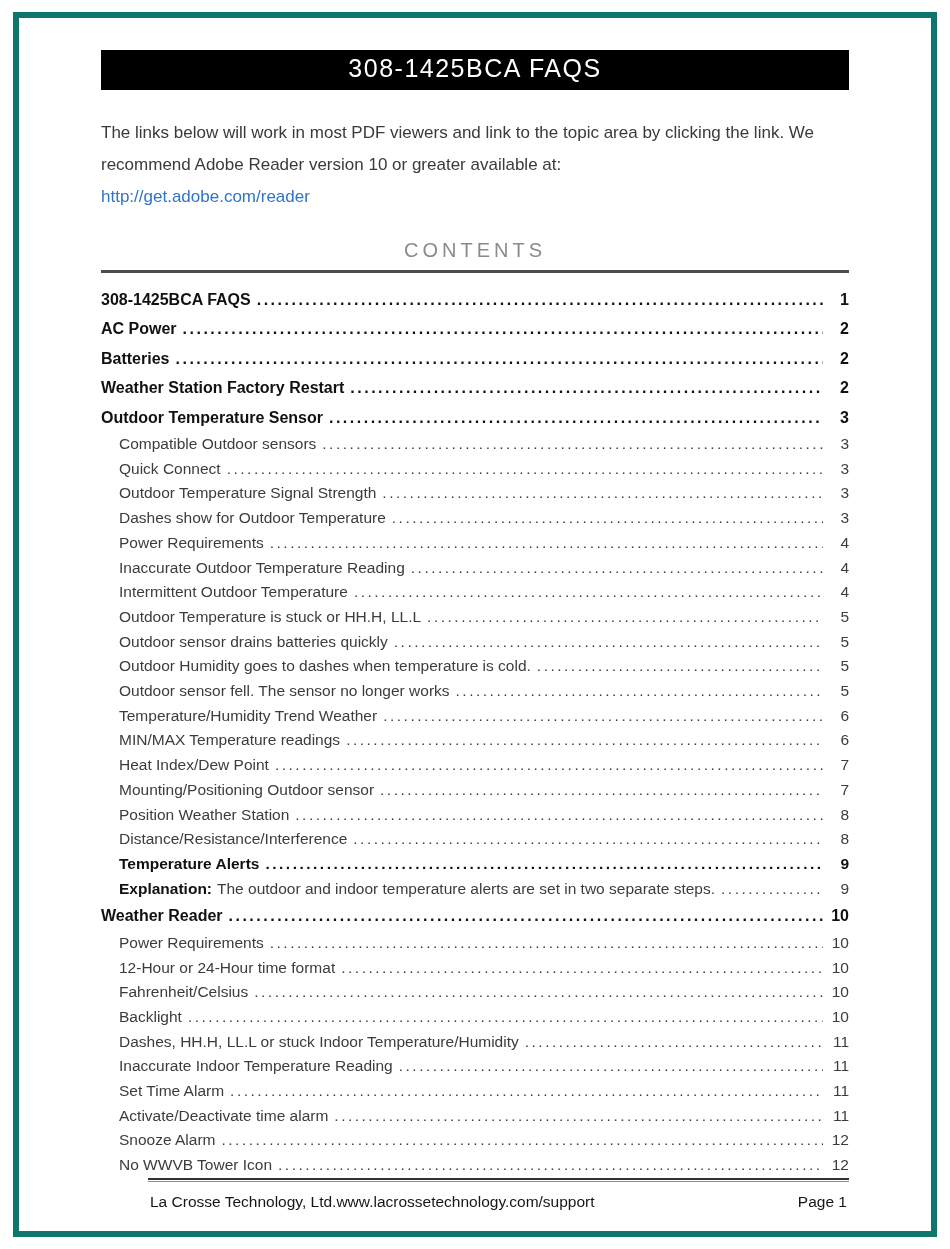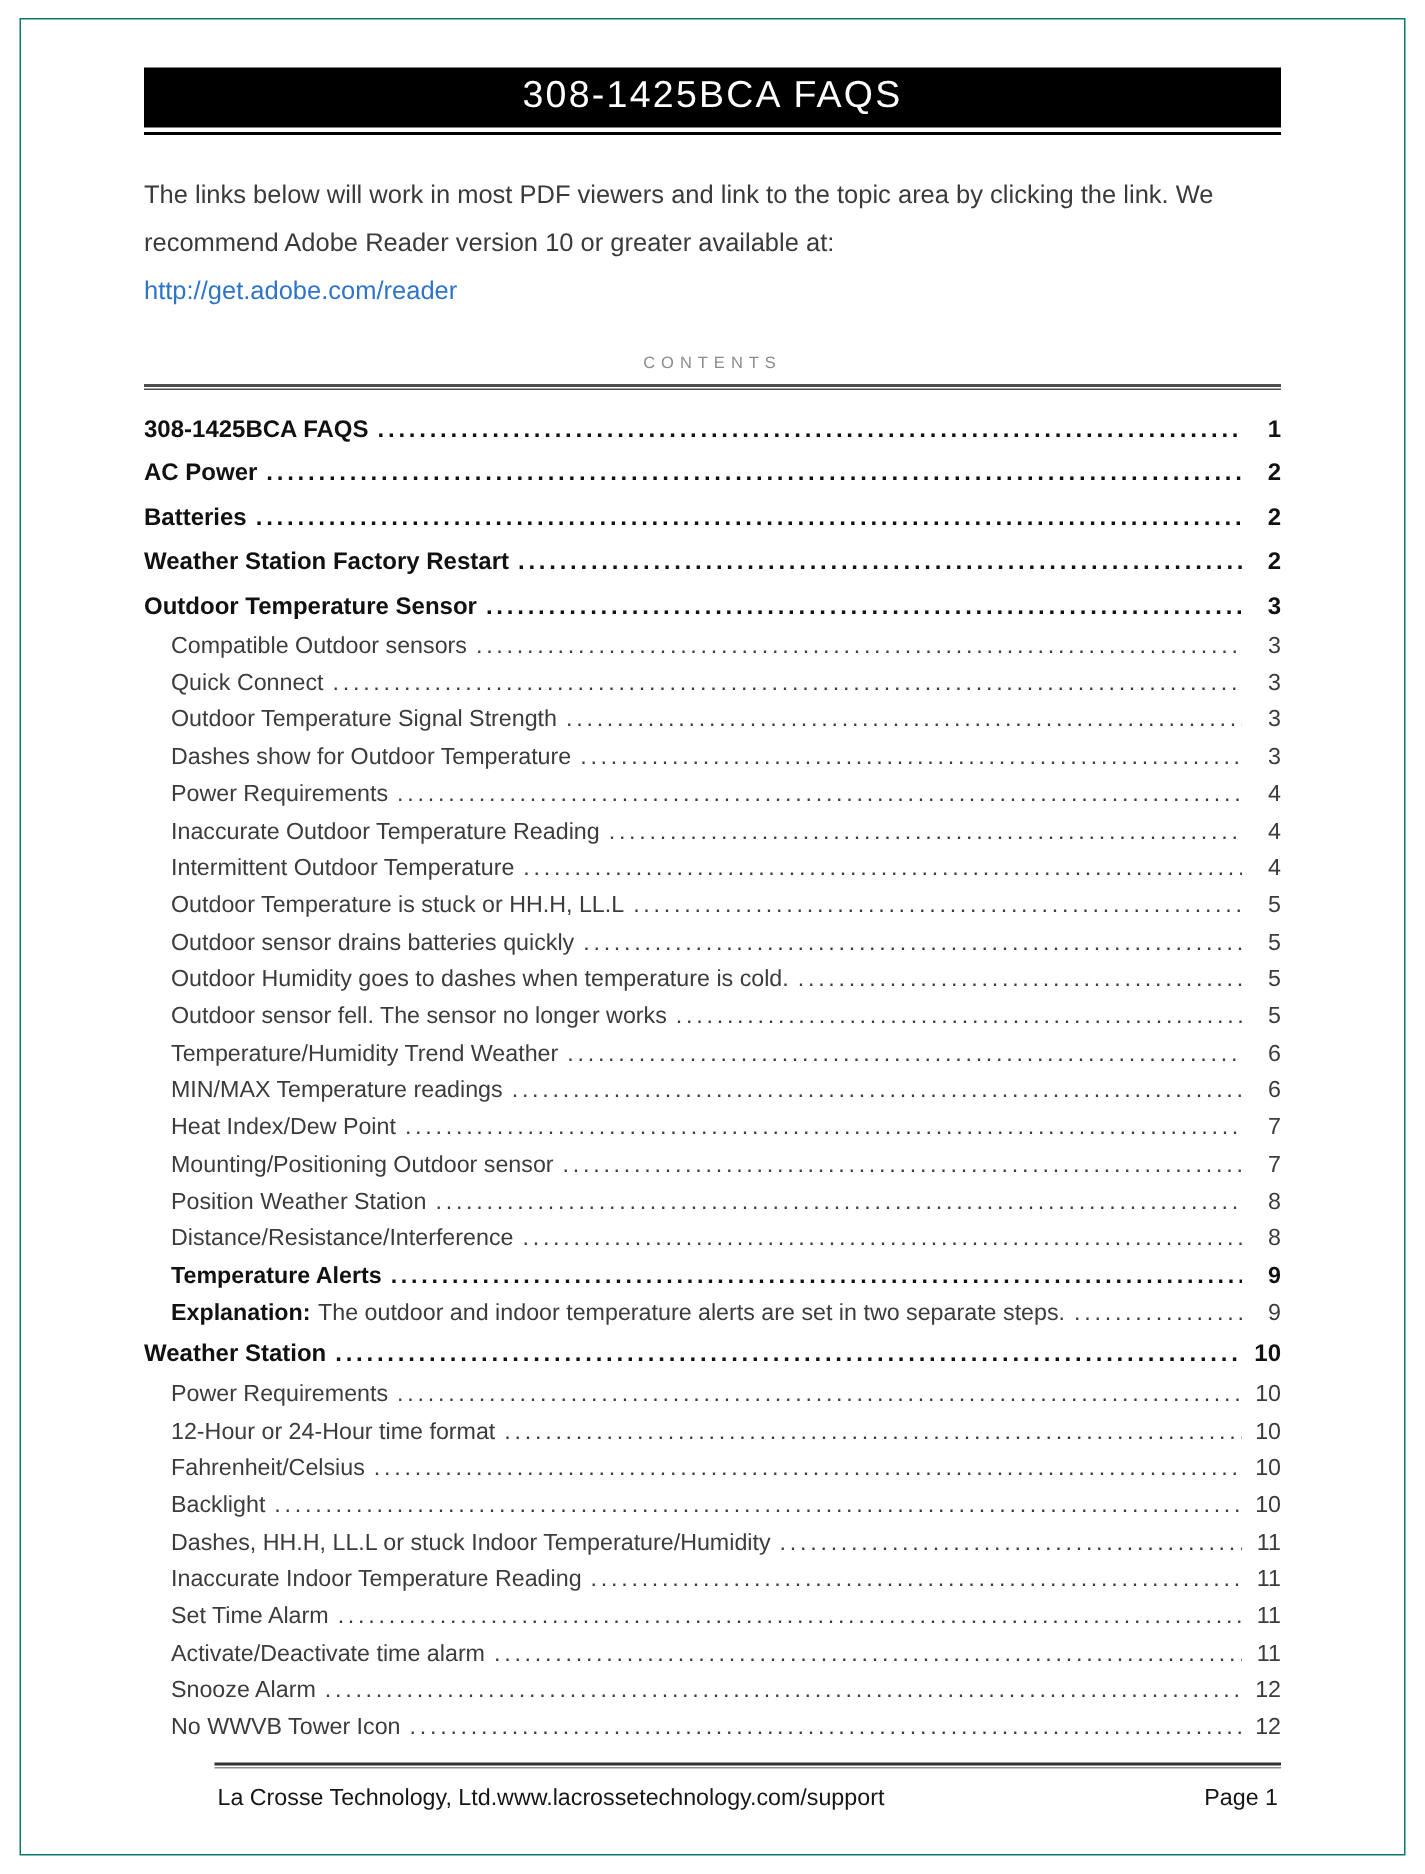--- a/index.html
+++ b/index.html
@@ -5,37 +5,37 @@
   * { box-sizing: border-box; }
   html, body { margin: 0; padding: 0; background: #ffffff; }
   body {
     width: 950px; height: 1249px;
     position: relative;
     font-family: "Liberation Sans", sans-serif;
     color: #333;
   }
   .page {
     position: absolute; top: 12px; left: 13px; right: 13px; bottom: 12px;
-    border: 1px solid #0f766e;
-    padding: 32px 82px 28px;
+    border: 6px solid #0f766e;
+    padding: 32px 82px 38px;
     display: flex; flex-direction: column;
     background: #fff;
   }
   .title-banner {
     background: #000; color: #fff;
     text-align: center;
     font-size: 25px; letter-spacing: 1.5px;
     padding: 4px 0 7px;
   }
   .banner-rule { height: 2px; background: #000; margin-top: 3px; }
   .intro { margin: 24px 0 0; font-size: 17px; line-height: 32px; color: #3a3a3a; }
   .intro a { color: #2e74c9; text-decoration: none; cursor: pointer; }
   .contents-heading {
     margin-top: 26px; text-align: center;
-    color: #8b8b8b; font-size: 11px; letter-spacing: 4px;
+    color: #8b8b8b; font-size: 20px; letter-spacing: 4px;
   }
   .double-rule {
     margin-top: 8px; height: 4px;
     border-top: 2px solid #4e4e4e;
     border-bottom: 1px solid #4e4e4e;
   }
   .toc { margin-top: 12px; }
   .toc-row {
     display: flex; align-items: baseline;
     font-size: 15.5px; line-height: 24.7px; color: #3c3c3c;
@@ -223,21 +223,21 @@
     <span class="toc-page">9</span>
   </div>
 
   <div class="toc-row indent">
     <span class="toc-label"><b class="toc-prefix">Explanation:</b><span class="toc-text">The outdoor and indoor temperature alerts are set in two separate steps.</span></span>
     <span class="toc-leader">....................................................................................................................................................................................................................................................................</span>
     <span class="toc-page">9</span>
   </div>
 
   <div class="toc-row lvl0 bold">
-    <span class="toc-label"><span class="toc-text">Weather Station</span></span>
+    <span class="toc-label"><span class="toc-text">Weather Reader</span></span>
     <span class="toc-leader">....................................................................................................................................................................................................................................................................</span>
     <span class="toc-page">10</span>
   </div>
 
   <div class="toc-row indent">
     <span class="toc-label"><span class="toc-text">Power Requirements</span></span>
     <span class="toc-leader">....................................................................................................................................................................................................................................................................</span>
     <span class="toc-page">10</span>
   </div>
 

